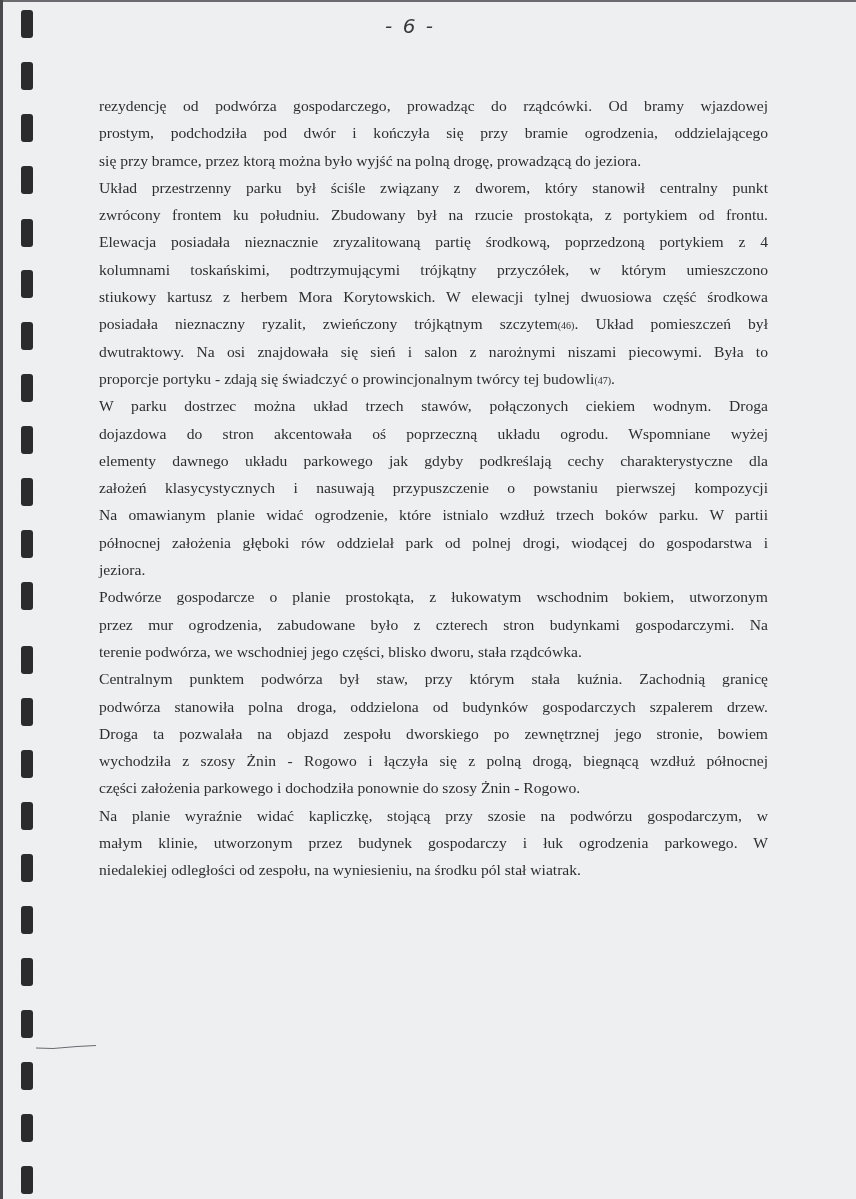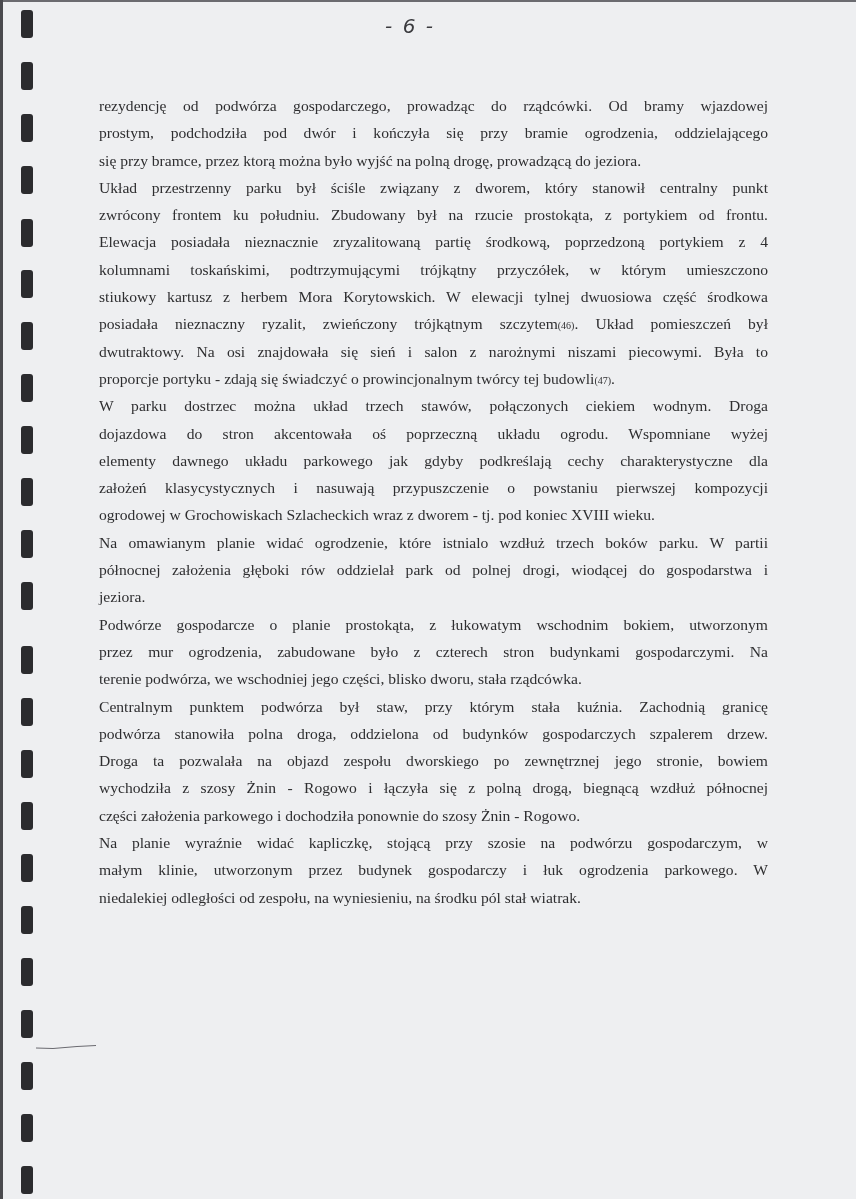--- a/index.html
+++ b/index.html
@@ -139,21 +139,20 @@
       <span class="line"><span>posiadała nieznaczny ryzalit, zwieńczony trójkątnym szczytem</span><span class="fn">(46)</span><span>. Układ pomieszczeń był</span></span>
       <span class="line">dwutraktowy. Na osi znajdowała się sień i salon z narożnymi niszami piecowymi. Była to</span>
       <span class="line last"><span>proporcje portyku - zdają się świadczyć o prowincjonalnym twórcy tej budowli</span><span class="fn">(47)</span><span>.</span></span>
     </div>
 
     <div>
       <span class="line">W parku dostrzec można układ trzech stawów, połączonych ciekiem wodnym. Droga</span>
       <span class="line">dojazdowa do stron akcentowała oś poprzeczną układu ogrodu. Wspomniane wyżej</span>
       <span class="line">elementy dawnego układu parkowego jak gdyby podkreślają cechy charakterystyczne dla</span>
       <span class="line">założeń klasycystycznych i nasuwają przypuszczenie o powstaniu pierwszej kompozycji</span>
-      <span class="line last">ogrodowej w Grochowiskach Szlacheckich wraz z dworem - tj. pod koniec XVIII wieku.</span>
     </div>
 
     <div>
       <span class="line">Na omawianym planie widać ogrodzenie, które istnialo wzdłuż trzech boków parku. W partii</span>
       <span class="line">północnej założenia głęboki rów oddzielał park od polnej drogi, wiodącej do gospodarstwa i</span>
       <span class="line last">jeziora.</span>
     </div>
 
     <div>
       <span class="line">Podwórze gospodarcze o planie prostokąta, z łukowatym wschodnim bokiem, utworzonym</span>

